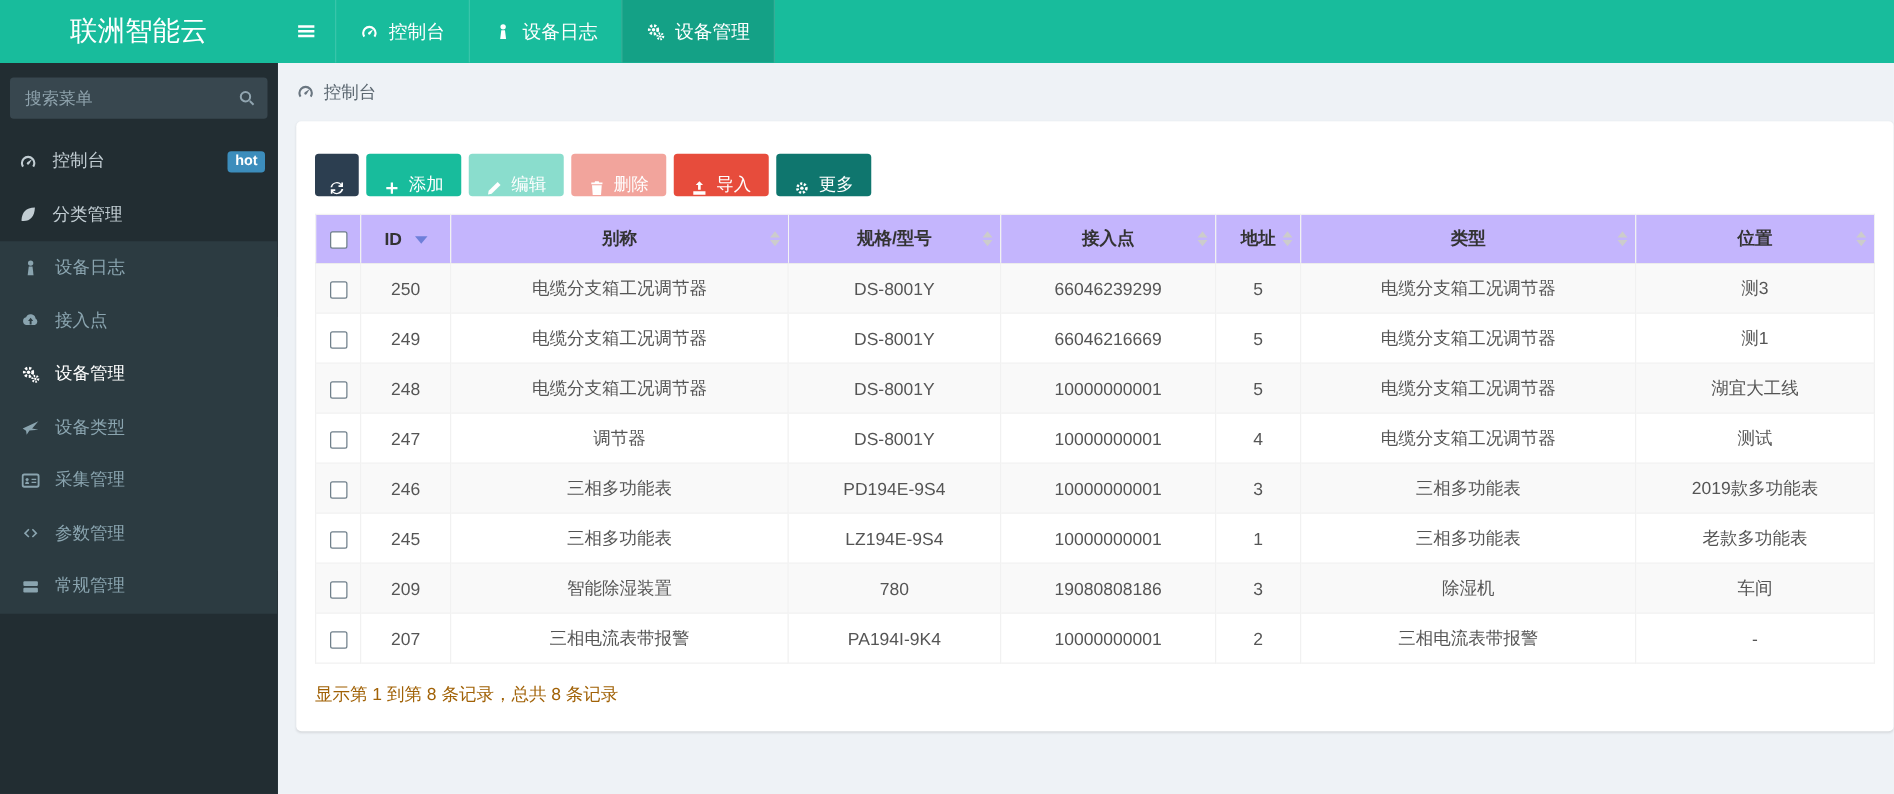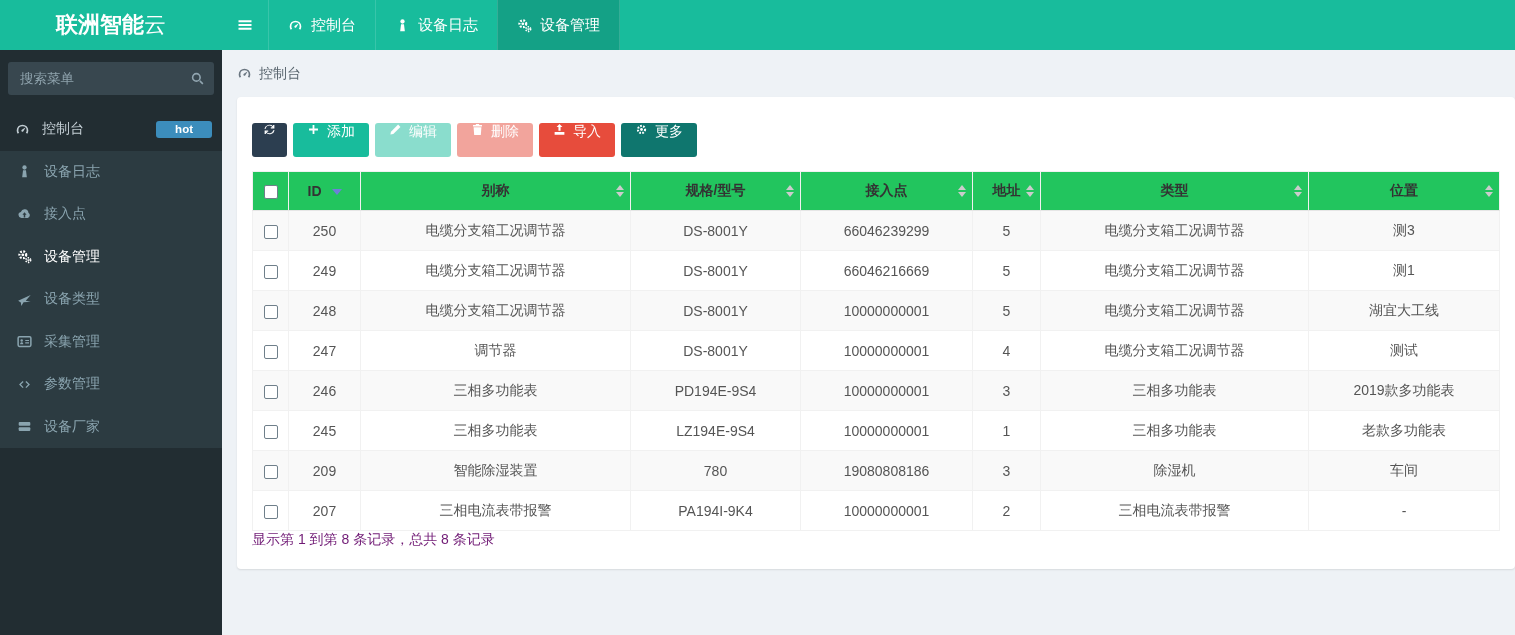--- a/index.html
+++ b/index.html
@@ -4,21 +4,21 @@
 <style>
   html,body{margin:0;padding:0}
   body{width:1515px;height:635px;overflow:hidden;background:#eef2f6;
        font-family:"Liberation Sans","DejaVu Sans",sans-serif;-webkit-font-smoothing:antialiased}
   .ic{display:inline-flex;align-items:center;justify-content:center}
   .ic svg{width:15px;height:15px;display:block}
 
   
   .navbar{position:fixed;top:0;left:0;width:1515px;height:50px;background:#18bc9c;display:flex;align-items:stretch;z-index:20}
   .logo{width:222px;display:flex;align-items:center;justify-content:center;color:#fff;font-size:22px;cursor:pointer}
-  .logo-bold{font-weight:bold}
+  .logo-bold{font-weight:normal}
   .nav-toggle{width:46px;display:flex;align-items:center;justify-content:center;color:#fff;cursor:pointer}
   .nav-toggle svg{width:16px;height:16px}
   .nav-items{display:flex;align-items:stretch}
   .nav-item{display:flex;align-items:center;gap:8px;padding:0 19px;color:#fff;font-size:15px;cursor:pointer;border-left:1px solid rgba(255,255,255,.14)}
   .nav-item:last-child{border-right:1px solid rgba(255,255,255,.14)}
   .nav-item.active{background:rgba(0,0,0,.14)}
 
   
   .sidebar{position:fixed;top:50px;left:0;width:222px;height:585px;background:#222d32;color:#b8c7ce;overflow:hidden}
   .user-panel{display:flex;align-items:flex-start;padding:6px 10px 8px 2px;height:62px;box-sizing:border-box}
@@ -30,52 +30,52 @@
        padding:0 32px 0 12px;font-size:13.5px;outline:none;font-family:inherit}
   .search-box input::placeholder{color:#8fa3ad}
   .search-ic{position:absolute;right:9px;top:9px;color:#91a5b0}
   .menu,.submenu{list-style:none;margin:0;padding:0}
   .mi{height:42.5px;display:flex;align-items:center;padding:0 12px;font-size:14px;color:#c2cdd3;position:relative;cursor:pointer;box-sizing:border-box}
   .mi .ic{width:21px;margin-right:9px}
   .mi.expanded{background:#1e282c;color:#fff}
   .submenu{background:#2c3b41}
   .submenu .mi{color:#8aa4af;padding-left:14px}
   .submenu .mi.active{color:#fff}
-  .badge{position:absolute;right:10px;top:13px;font-size:11.5px;font-weight:bold;color:#fff;padding:2px 19px;border-radius:3px;line-height:1.1}
+  .badge{position:absolute;right:10px;top:13px;font-size:11.5px;font-weight:bold;color:#fff;padding:2px 6px;border-radius:3px;line-height:1.1}
   .badge.blue{background:#3c8dbc}
   .badge.purple{background:#605ca8}
   .chev{position:absolute;right:12px;color:#d7dde0}
   .chev svg{width:13px;height:13px}
 
   
   .content{position:absolute;left:222px;top:50px;width:1293px;height:585px;background:#eef2f6;overflow:hidden}
   .breadcrumb{height:47px;display:flex;align-items:center;gap:7px;padding:0 15px;color:#5b6770;font-size:14px}
   .breadcrumb .ic{color:#6a7680}
   .card{margin-left:15px;background:#fff;border-radius:4px;box-shadow:0 1px 2px rgba(0,0,0,.1);padding:26px 15px 20px;min-height:430px;box-sizing:border-box}
   .toolbar{display:flex;gap:6px;margin-bottom:14px}
-  .btn{height:34px;display:inline-flex;align-items:flex-start;gap:7px;padding:0 14px;border:none;border-radius:3px;color:#fff;font-size:14px;cursor:pointer;font-family:inherit}
+  .btn{height:34px;display:inline-flex;align-items:flex-end;gap:7px;padding:0 14px;border:none;border-radius:3px;color:#fff;font-size:14px;cursor:pointer;font-family:inherit}
   .btn .ic svg{width:13px;height:13px}
   .btn.dark{background:#2c3e50;width:35px;padding:0;justify-content:center}
   .btn.teal{background:#18bc9c}
   .btn.red{background:#e74c3c}
   .btn.gray{background:#0f766e}
   .btn.disabled{opacity:.5;cursor:default}
 
   table{width:100%;border-collapse:collapse;table-layout:fixed;font-size:14px;color:#555}
   th,td{border:1px solid #f1f1f1;text-align:center;overflow:hidden;white-space:nowrap}
-  thead th{height:36px;color:#333;font-weight:bold;border-bottom:1px solid #e6e6e6;position:relative;background:#22c55e}
+  thead th{height:36px;color:#333;font-weight:bold;border-bottom:1px solid #e6e6e6;position:relative;background:#c4b5fd}
   tbody td{height:37px}
   tbody tr:nth-child(odd){background:#f9f9f9}
   input[type=checkbox]{appearance:none;-webkit-appearance:none;width:14px;height:14px;border:1px solid #6f7f8a;border-radius:2px;background:#fff;margin:0;vertical-align:middle;cursor:pointer}
   .sort-both{position:absolute;right:6px;top:50%;transform:translateY(-50%)}
   .caret{width:0;height:0;border-left:4px solid transparent;border-right:4px solid transparent;display:block}
   .caret.up{border-bottom:5px solid #ccc;margin-bottom:2px}
   .caret.down{border-top:5px solid #ccc}
   .caret.desc{display:inline-block;border-left:5px solid transparent;border-right:5px solid transparent;border-top:6px solid #6e7fd9;margin-left:10px;vertical-align:middle}
-  .summary{margin-top:0;font-size:14px;color:#701a75}
+  .summary{margin-top:16px;font-size:14px;color:#a16207}
 </style>
 </head>
 <body>
 
 <header class="navbar">
   <div class="logo">
     <span class="logo-bold">联洲智能</span>
       <span class="logo-light">云</span>
   </div>
   <div class="nav-toggle" id="nav-toggle">
@@ -132,20 +132,28 @@
       <li class="mi">
         <span class="ic">
           <svg viewBox="0 0 16 16" fill="currentColor">
             <path d="M8 2.8A6.2 6.2 0 0 0 1.8 9a6.1 6.1 0 0 0 1.1 3.5l1.5-1A4.4 4.4 0 0 1 3.6 9a4.4 4.4 0 0 1 8.8 0c0 .9-.3 1.8-.8 2.5l1.5 1A6.1 6.1 0 0 0 14.2 9 6.2 6.2 0 0 0 8 2.8z"></path>
             <path d="M7.1 10.1a1.3 1.3 0 0 0 1.8-.2l2.6-4.4-4.2 2.8a1.3 1.3 0 0 0-.2 1.8z"></path>
           </svg>
         </span>
         <span>控制台</span>
         <span class="badge blue">hot</span>
       </li>
+      <li class="mi">
+        <span class="ic">
+          <svg viewBox="0 0 16 16" fill="currentColor">
+            <path d="M13.8 2.2C5.9 2.6 2.8 6.1 2.3 13.4c.6.2 1.2.3 1.8.3 6 0 9.3-3.8 9.7-11.5z"></path>
+          </svg>
+        </span>
+        <span>分类管理</span>
+      </li>
       <ul class="submenu">
         <li class="mi">
           <span class="ic">
             <svg viewBox="0 0 16 16" fill="currentColor">
               <circle cx="8" cy="3.7" r="2.3"></circle>
               <path d="M5.5 14 6.4 6.6h3.2L10.5 14z"></path>
             </svg>
           </span>
           <span>设备日志</span>
         </li>
@@ -196,21 +204,21 @@
           </span>
           <span>参数管理</span>
         </li>
         <li class="mi">
           <span class="ic">
             <svg viewBox="0 0 16 16" fill="currentColor">
               <rect x="1.8" y="3.2" width="12.4" height="4" rx="1"></rect>
               <rect x="1.8" y="8.8" width="12.4" height="4" rx="1"></rect>
             </svg>
           </span>
-          <span>设备厂家</span>
+          <span>常规管理</span>
         </li>
       </ul>
     </ul>
 </aside>
 
 <main class="content">
   <div class="breadcrumb">
     <span class="ic" id="bc-icon">
         <svg viewBox="0 0 16 16" fill="currentColor">
           <path d="M8 2.8A6.2 6.2 0 0 0 1.8 9a6.1 6.1 0 0 0 1.1 3.5l1.5-1A4.4 4.4 0 0 1 3.6 9a4.4 4.4 0 0 1 8.8 0c0 .9-.3 1.8-.8 2.5l1.5 1A6.1 6.1 0 0 0 14.2 9 6.2 6.2 0 0 0 8 2.8z"></path>

